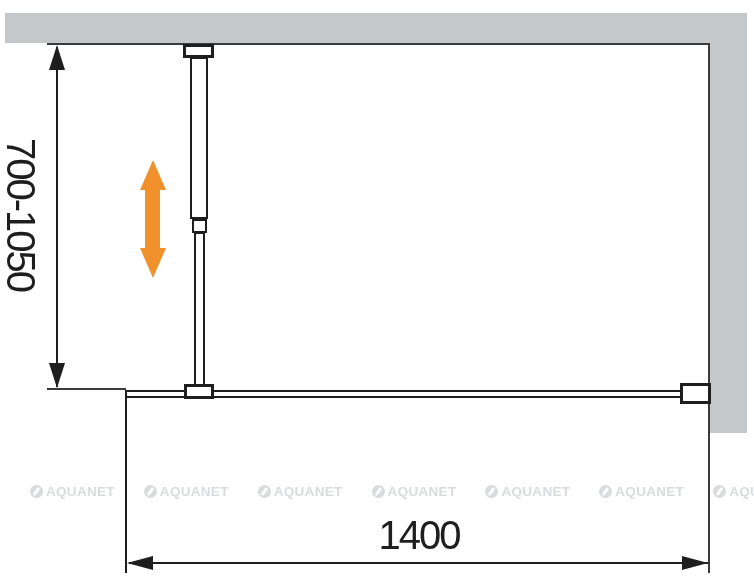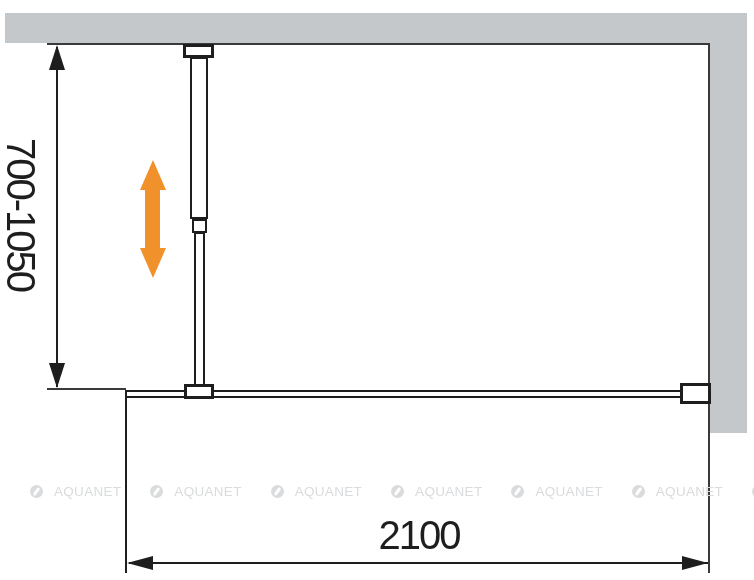--- a/index.html
+++ b/index.html
@@ -57,22 +57,22 @@
 
   
   .dim-h-line{position:absolute;left:129px;top:562px;width:579px;height:2px;background:var(--ink);}
   .arr-left{left:127px;top:556px;border-top:7px solid transparent;border-bottom:7px solid transparent;border-right:26px solid var(--ink);}
   .arr-right{left:682px;top:556px;border-top:7px solid transparent;border-bottom:7px solid transparent;border-left:26px solid var(--ink);}
   .dim-h-label{position:absolute;left:319px;top:515px;width:200px;text-align:center;
     font-size:40px;line-height:40px;letter-spacing:-2px;color:var(--ink);}
 
   
   .wm-row{position:absolute;left:30px;top:484px;display:flex;gap:29px;align-items:center;}
-  .wm-item{display:flex;align-items:center;gap:11px;color:var(--wm);
-    font-size:13.5px;letter-spacing:.3px;font-weight:normal;white-space:nowrap;}
+  .wm-item{display:flex;align-items:center;gap:3px;color:var(--wm);
+    font-size:13.5px;letter-spacing:.3px;font-weight:bold;white-space:nowrap;}
   .wm-disc{position:relative;width:13px;height:13px;border-radius:50%;background:var(--wm);flex:0 0 auto;}
   .wm-disc i{position:absolute;left:5px;top:2px;width:3px;height:9px;background:#fff;transform:rotate(35deg);border-radius:2px;}
 </style>
 </head>
 <body>
 
 <div class="canvas">
 
   <div class="wall-top"></div>
   <div class="wall-right"></div>
@@ -98,21 +98,21 @@
   </div>
 
   <div class="dim-v-line"></div>
   <div class="arr arr-up"></div>
   <div class="arr arr-down"></div>
   <div class="dim-v-label">700-1050</div>
 
   <div class="dim-h-line"></div>
   <div class="arr arr-left"></div>
   <div class="arr arr-right"></div>
-  <div class="dim-h-label">2100</div>
+  <div class="dim-h-label">1400</div>
 
   <div class="wm-row">
     <span class="wm-item">
         <span class="wm-disc">
           <i></i>
         </span>
         <span>AQUANET</span>
       </span>
     <span class="wm-item">
         <span class="wm-disc">

